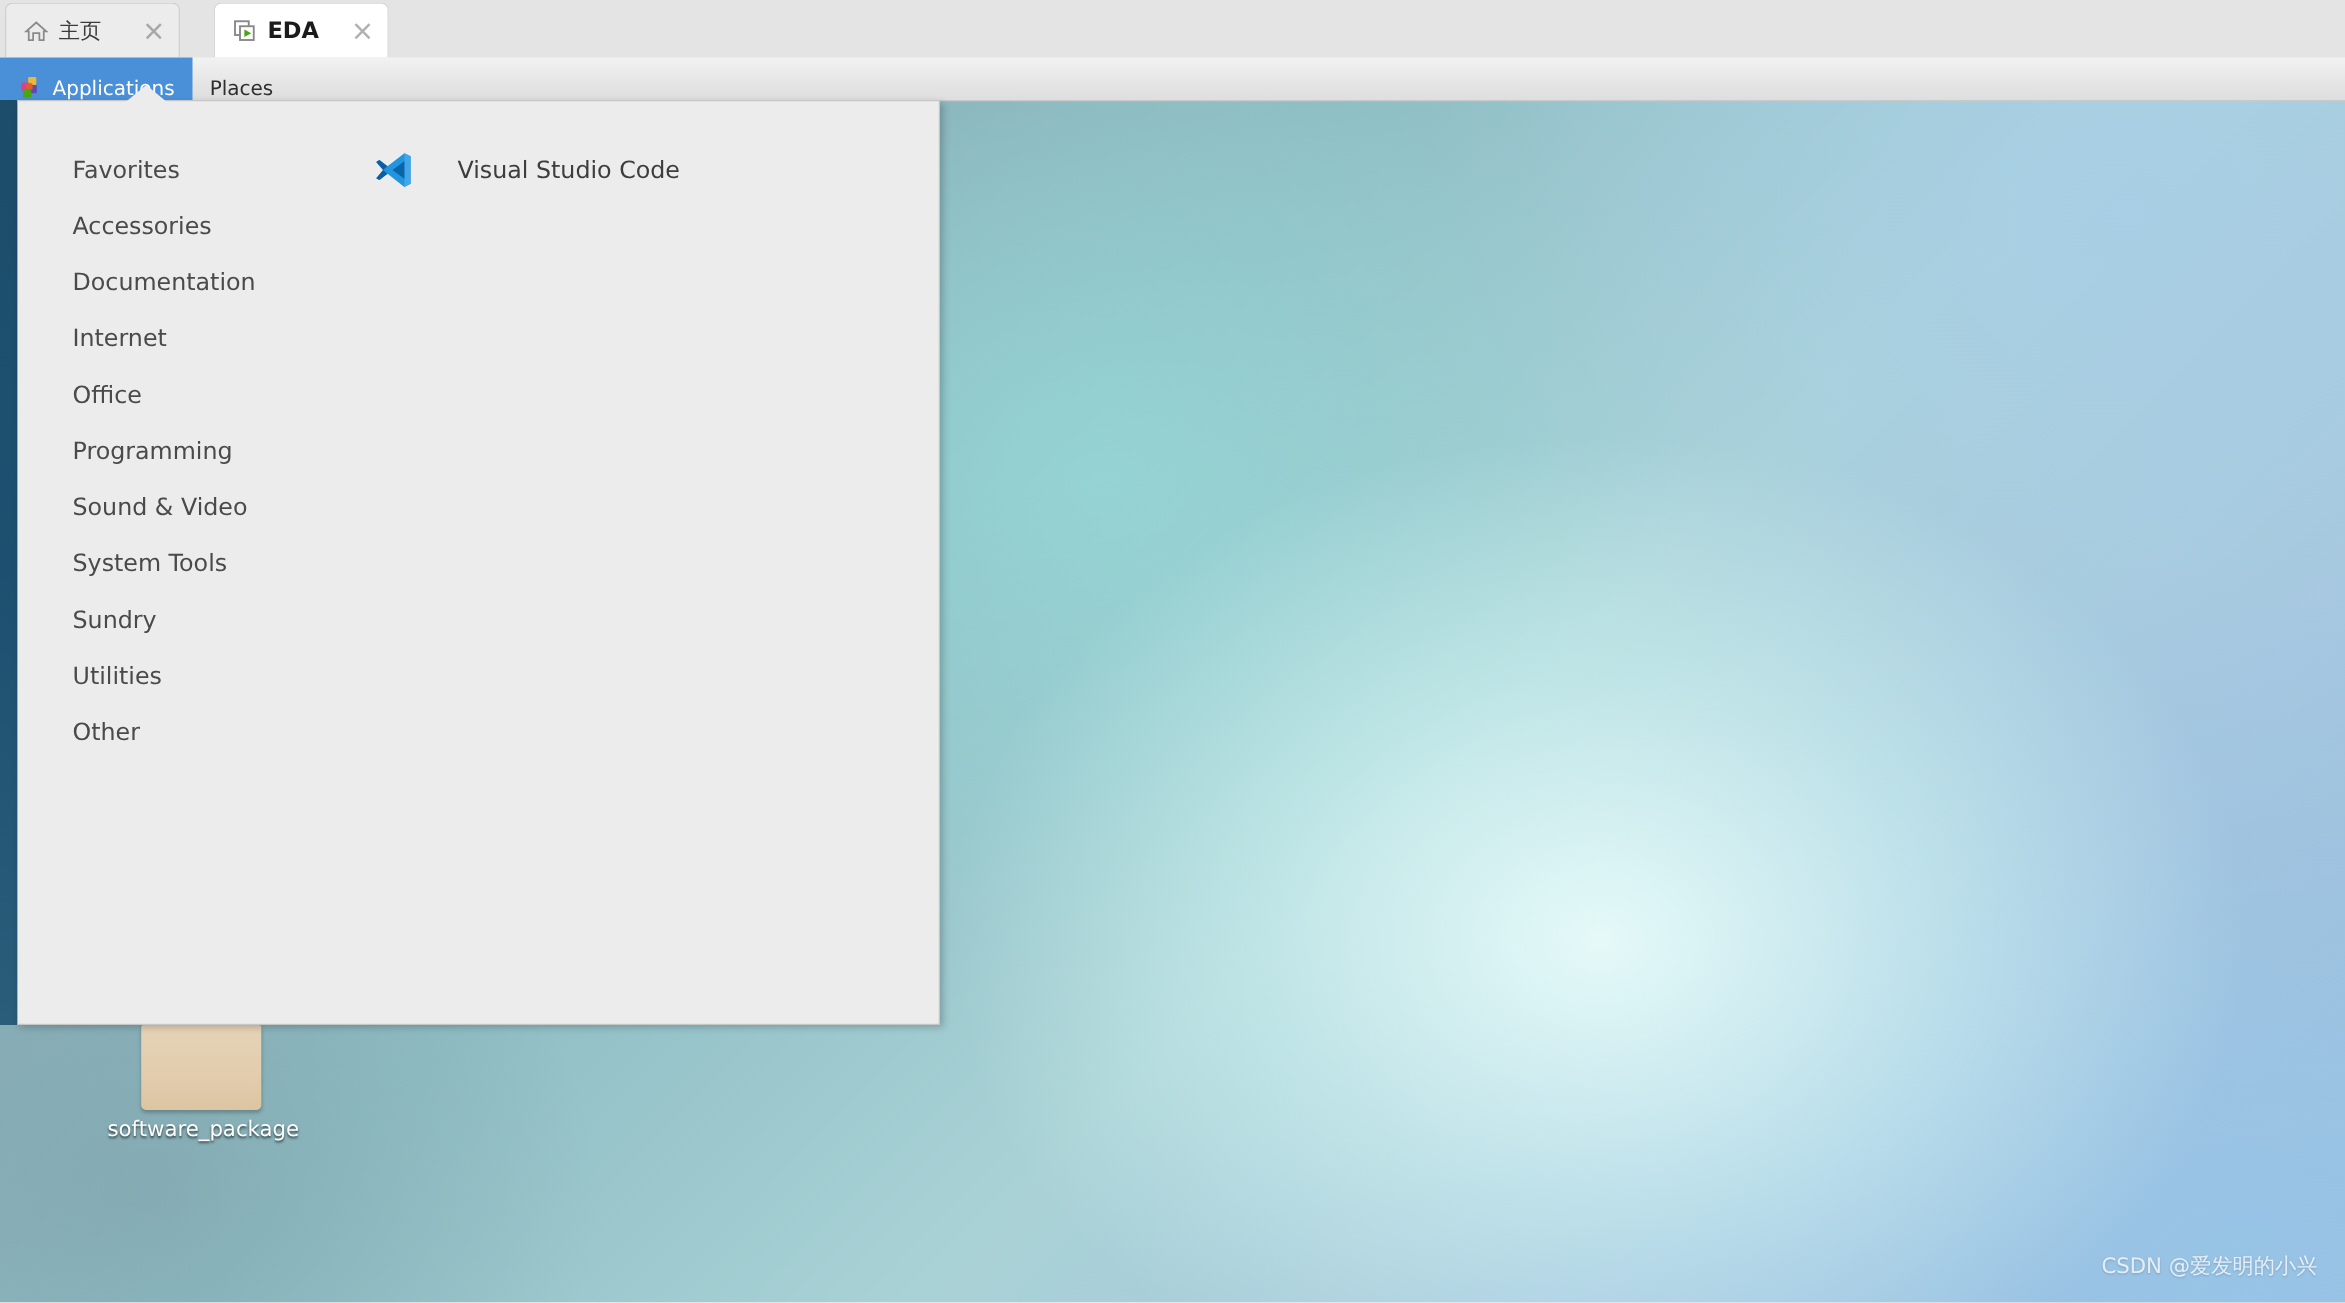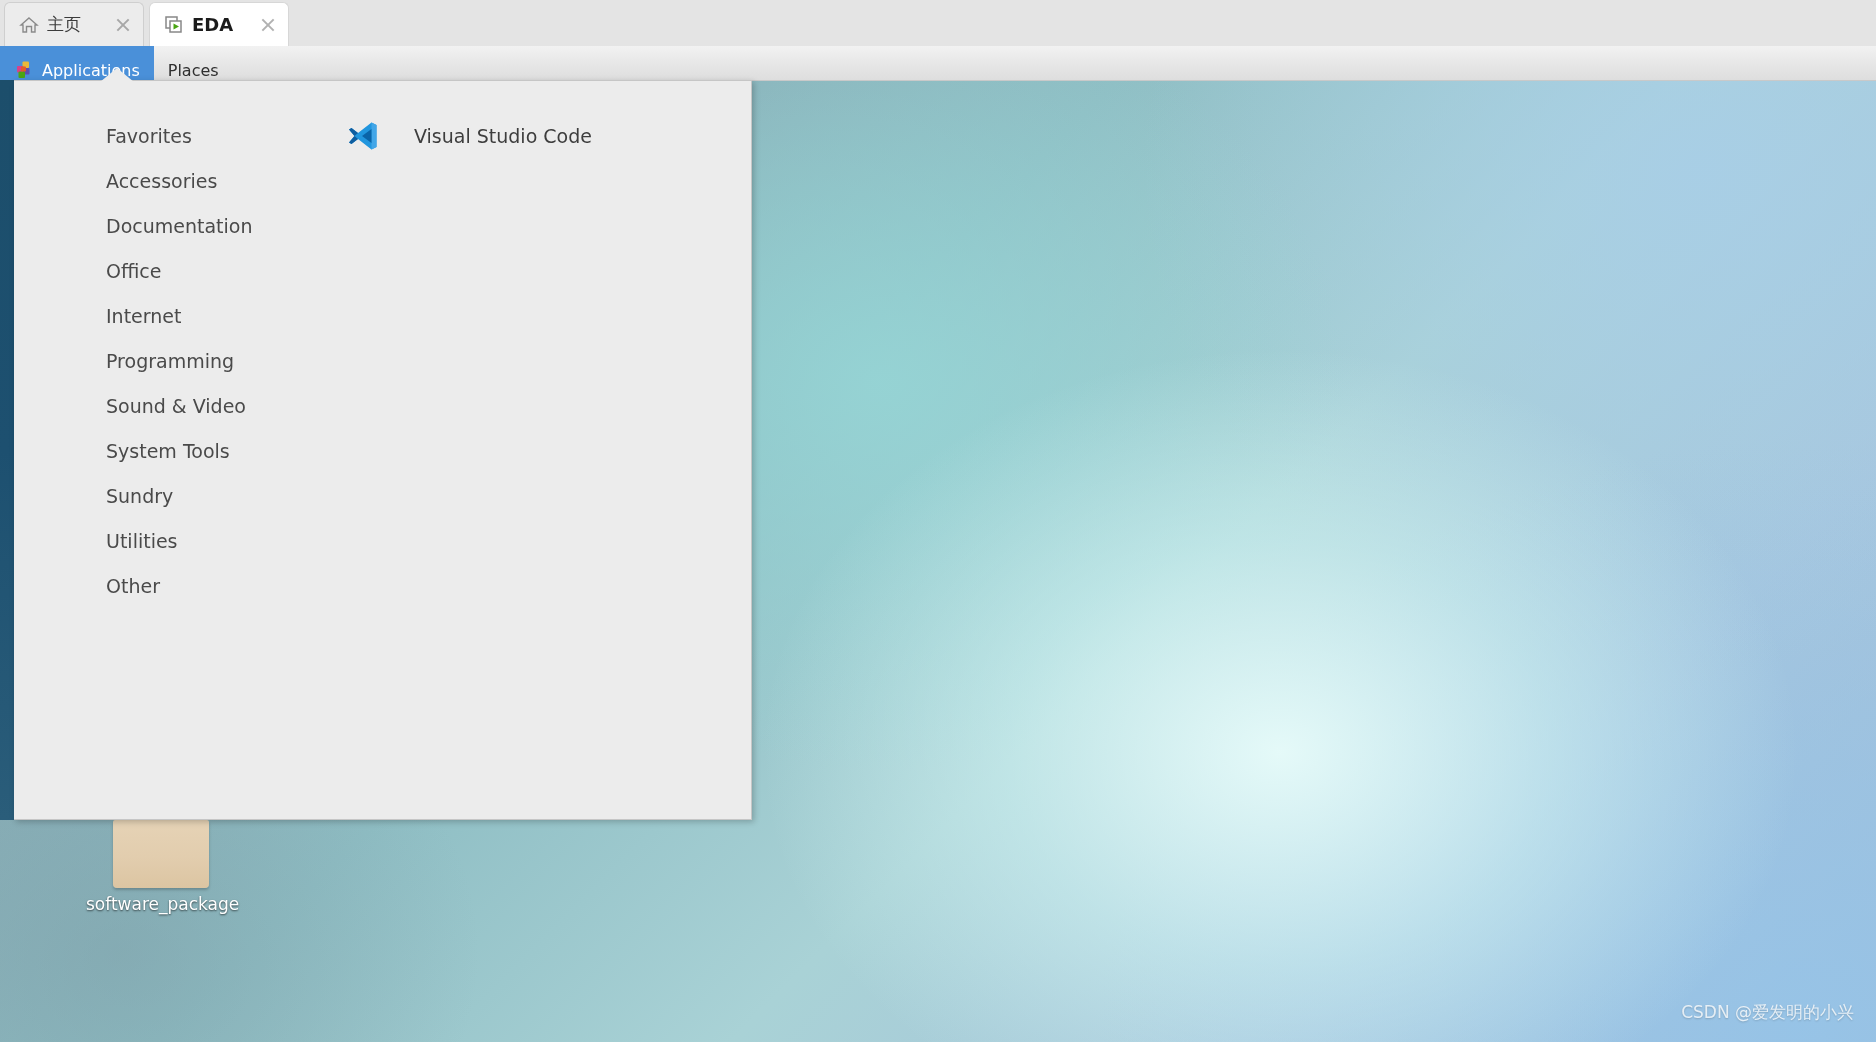--- a/index.html
+++ b/index.html
@@ -69,21 +69,21 @@
   .tab.inactive {
     background: #ececec;
     border: 1px solid #cfcfcf;
     border-bottom: none;
     left: 4px;
     width: 140px;
   }
 
   .tab.active {
     background: #ffffff;
-    left: 149px;
+    left: 171px;
     width: 140px;
     border: 1px solid #d7d7d7;
     border-bottom: none;
   }
 
   .tab-icon {
     width: 20px;
     height: 20px;
     flex: 0 0 20px;
     display: flex;
@@ -198,21 +198,20 @@
     border-left: 17px solid transparent;
     border-right: 17px solid transparent;
     border-bottom: 14px solid #ececec;
     z-index: 60;
   }
 
   #category-col {
     width: 272px;
     flex: 0 0 272px;
     padding-top: 32px;
-    padding-left: 48px;
   }
 
   .cat-item {
     height: 45px;
     display: flex;
     align-items: center;
     padding-left: 44px;
     font-size: 19px;
     color: #4a4a4a;
     cursor: default;
@@ -368,24 +367,24 @@
         <div class="cat-item">
           <span>Favorites</span>
         </div>
         <div class="cat-item">
           <span>Accessories</span>
         </div>
         <div class="cat-item">
           <span>Documentation</span>
         </div>
         <div class="cat-item">
+          <span>Internet</span>
+        </div>
+        <div class="cat-item">
           <span>Office</span>
-        </div>
-        <div class="cat-item">
-          <span>Internet</span>
         </div>
         <div class="cat-item">
           <span>Programming</span>
         </div>
         <div class="cat-item">
           <span>Sound &amp; Video</span>
         </div>
         <div class="cat-item">
           <span>System Tools</span>
         </div>

